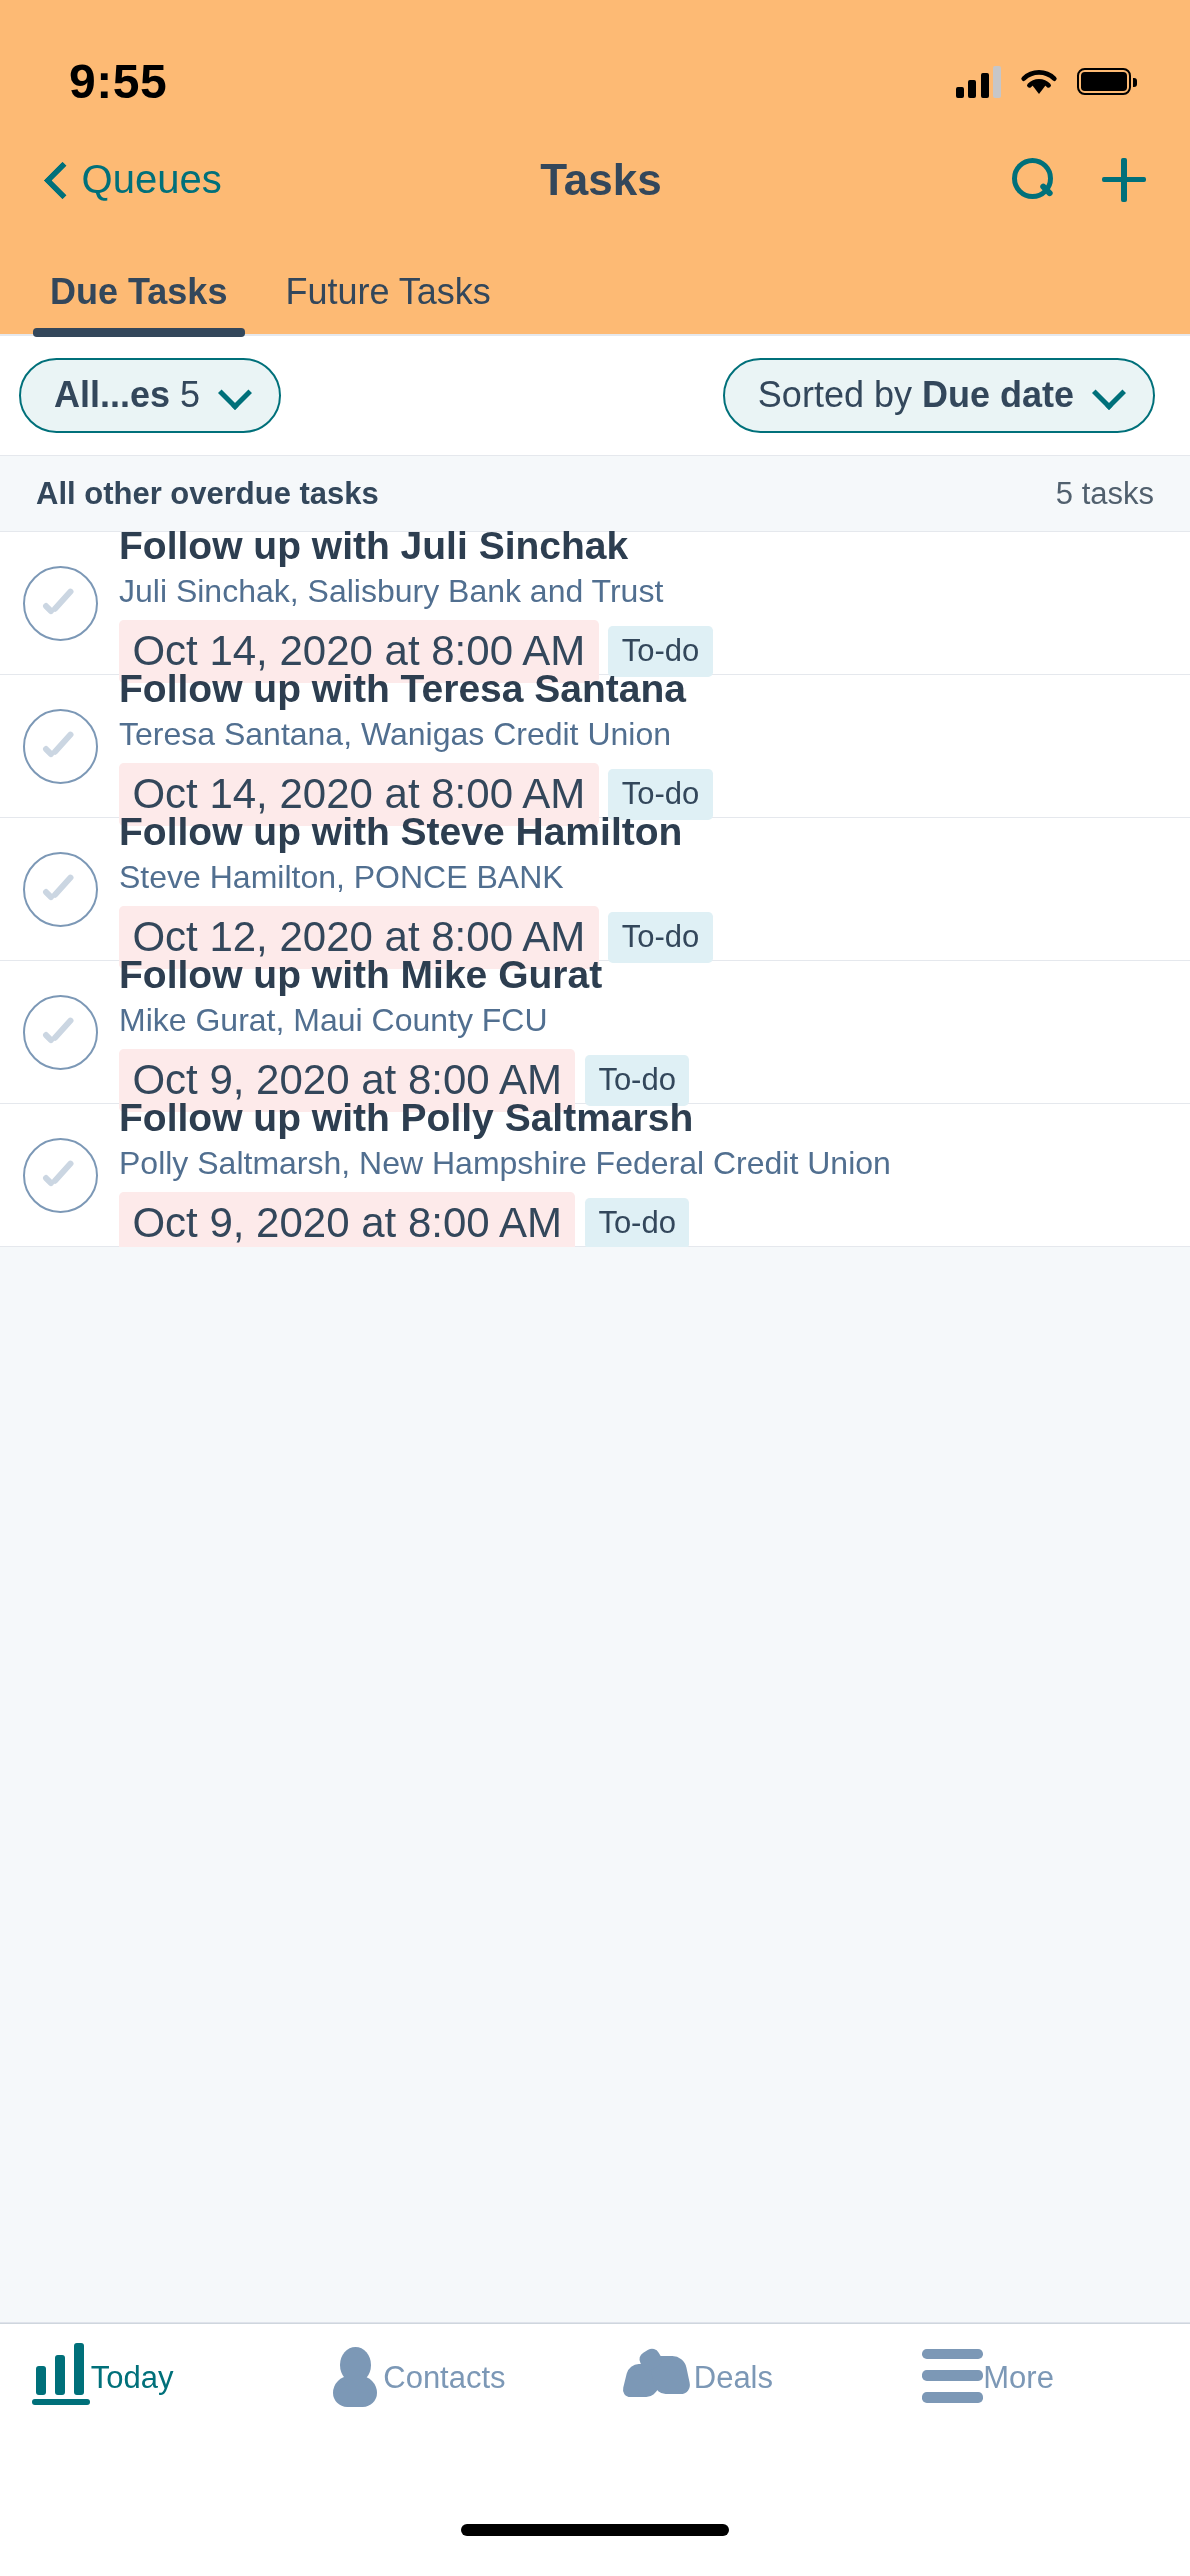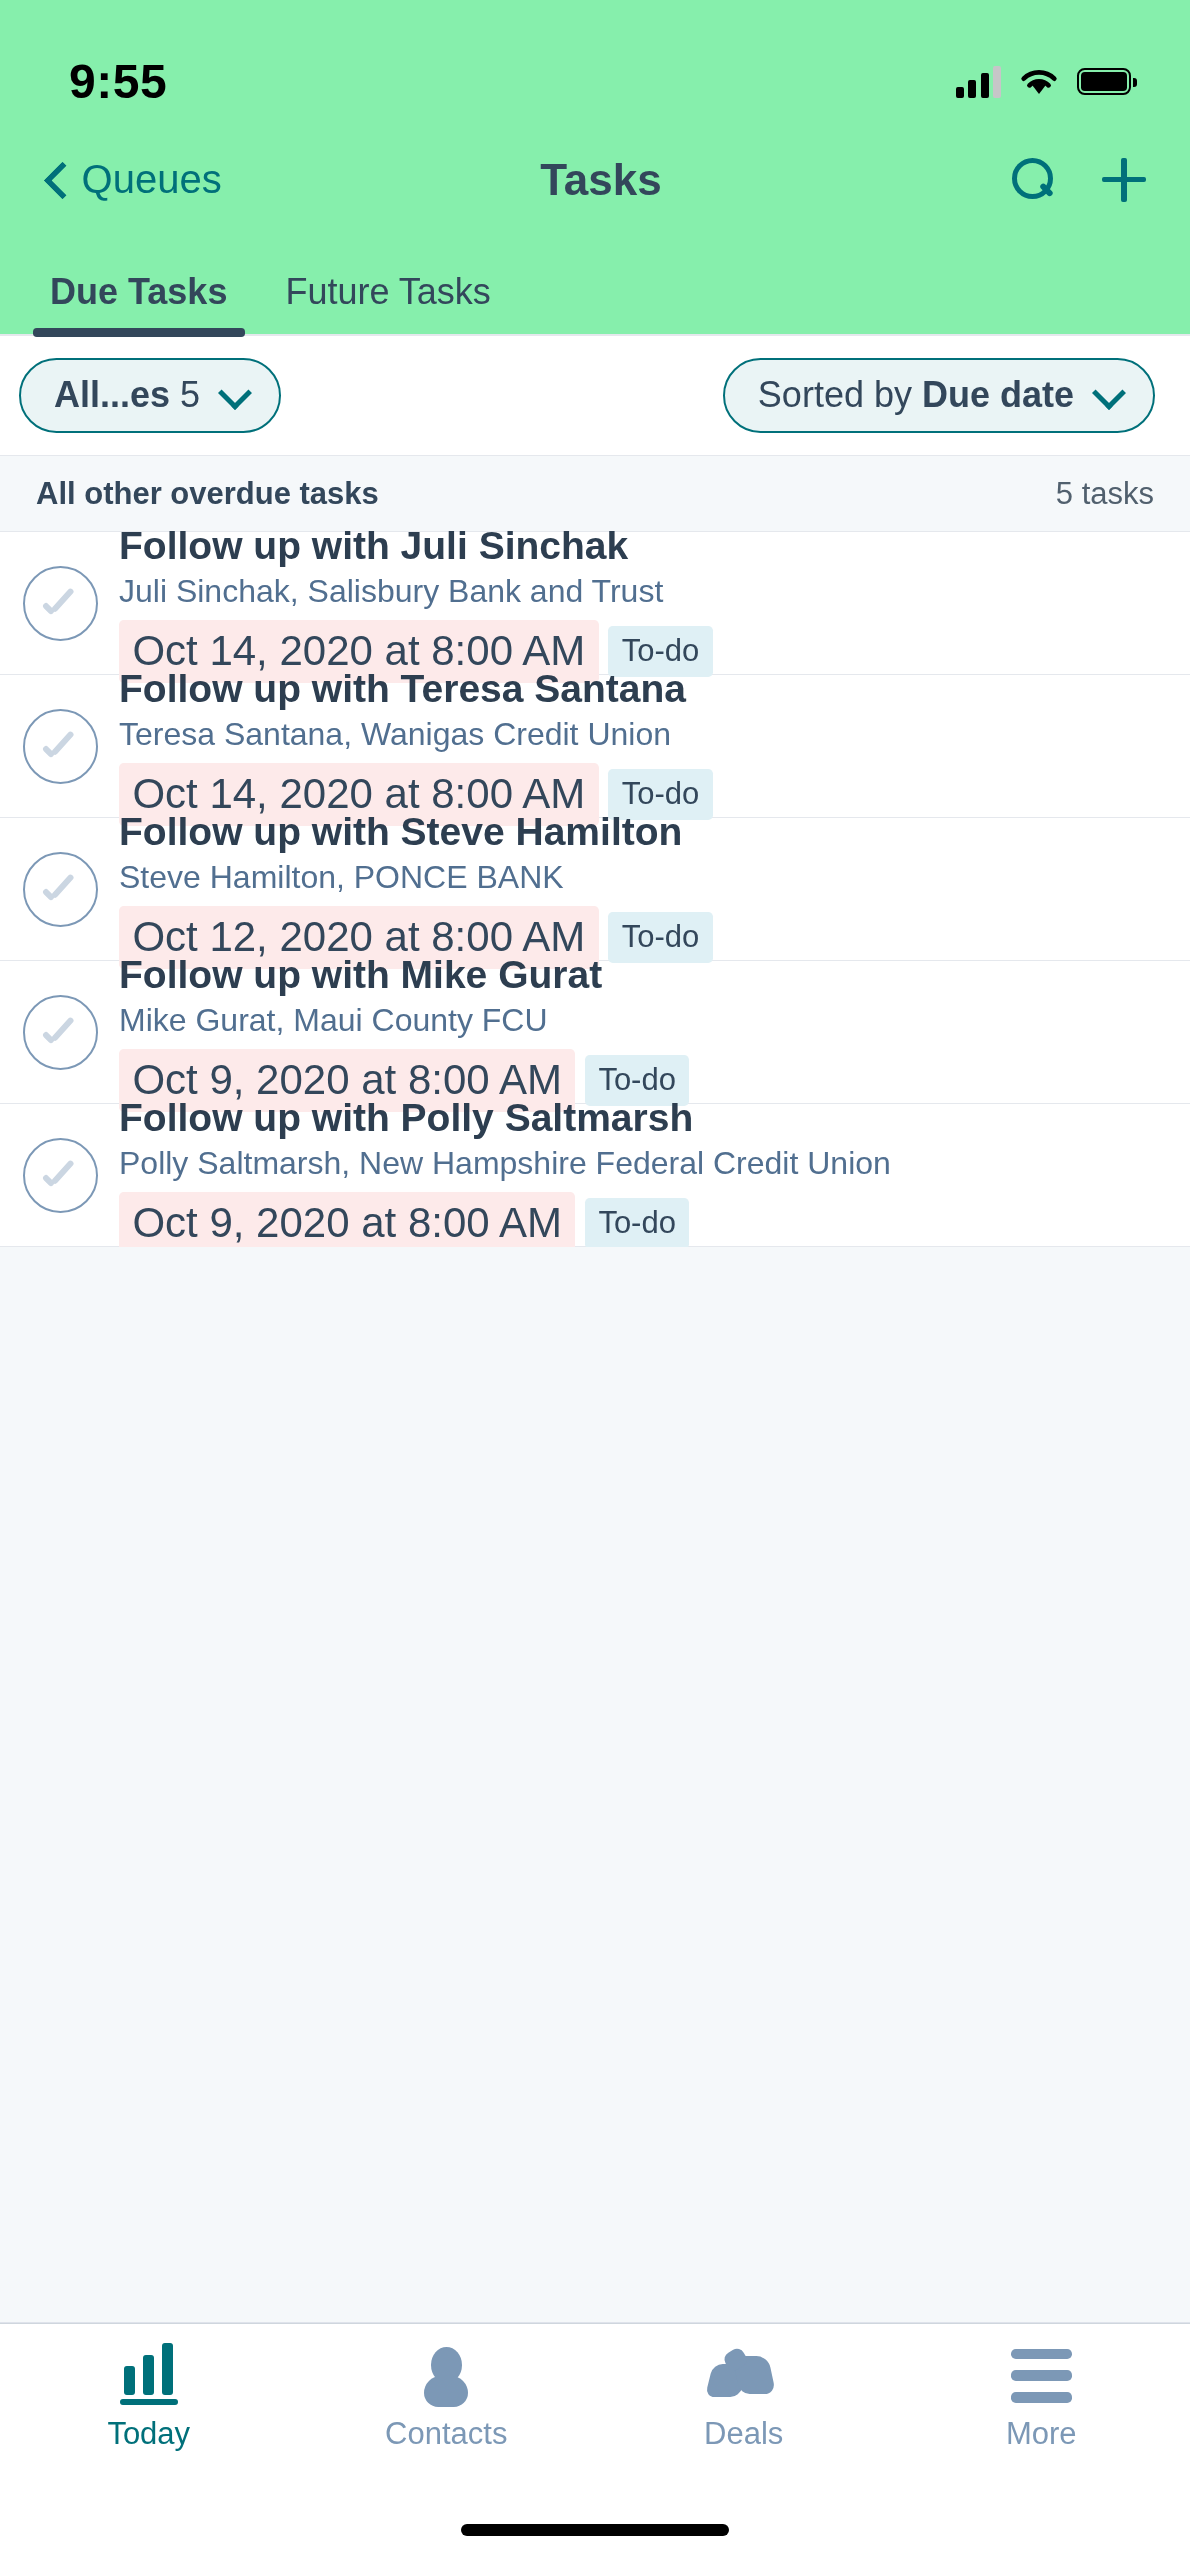--- a/index.html
+++ b/index.html
@@ -2,21 +2,21 @@
 <html><head>
 <meta charset="utf-8">
 <style>
   * { box-sizing: border-box; margin: 0; padding: 0; }
   html, body {
     width: 1190px; height: 2576px;
     background: #ffffff;
     font-family: "Liberation Sans", sans-serif;
     overflow: hidden;
   }
-  .phone { position: relative; width: 1190px; height: 2576px; background: #86efac; display: flex; flex-direction: column; }
+  .phone { position: relative; width: 1190px; height: 2576px; background: #fdba74; display: flex; flex-direction: column; }
 
   
   .statusbar {
     height: 127px; flex: 0 0 127px;
     display: flex; align-items: center; justify-content: space-between;
     padding: 36px 59px 0 69px;
   }
   .status-time { font-size: 48px; font-weight: bold; color: #000; letter-spacing: 0.5px; }
   .status-icons { display: flex; align-items: center; gap: 17px; }
   .sig { display: flex; align-items: flex-end; gap: 4.8px; height: 33px; }
@@ -161,21 +161,21 @@
   .filler { flex: 1 1 auto; background: #f5f8fa; border-bottom: 1.9px solid #dfe3eb; }
 
   
   .tabbar {
     flex: 0 0 161px; height: 161px;
     display: flex; align-items: flex-start; justify-content: space-around;
     padding-top: 17px;
     background: #ffffff;
     border-top: 1.9px solid #cfd6de;
   }
-  .tabitem { display:flex; flex-direction:column; align-items:center; width: 20%; }
+  .tabitem { display:flex; flex-direction:row; align-items:center; width: 20%; }
   .tabicon { height: 69px; display:flex; align-items:center; justify-content:center; }
   .tablabel { font-size: 31px; margin-top: 5.8px; color:#7c98b6; }
   .tabitem.active .tablabel { color: #00707a; font-weight: 500; }
 
   
   .ic-chart { position: relative; width: 61px; height: 59px; }
   .ic-chart i { position:absolute; bottom:9.6px; width:10.5px; background:#00707a; border-radius:2.9px; }
   .ic-chart i:nth-child(1){ left:5.8px;  height:29px; }
   .ic-chart i:nth-child(2){ left:25px; height:40px; }
   .ic-chart i:nth-child(3){ left:44px; height:52px; }

